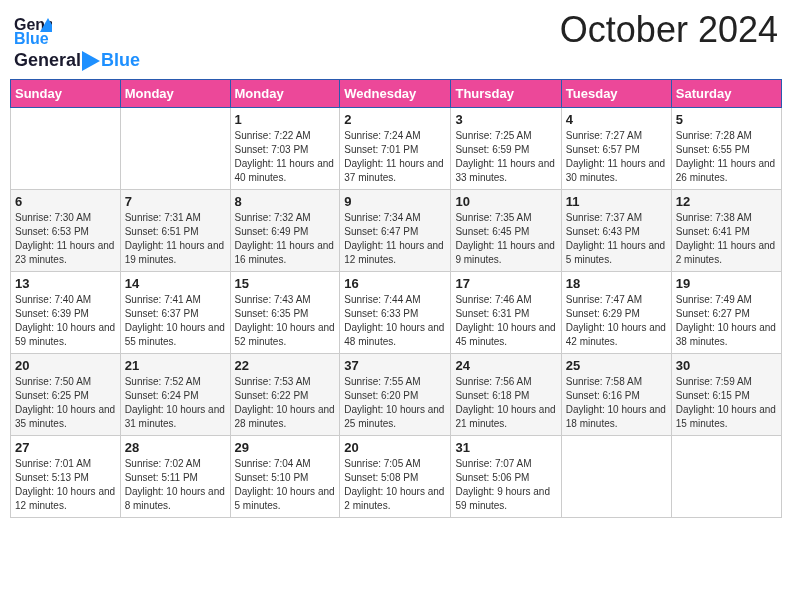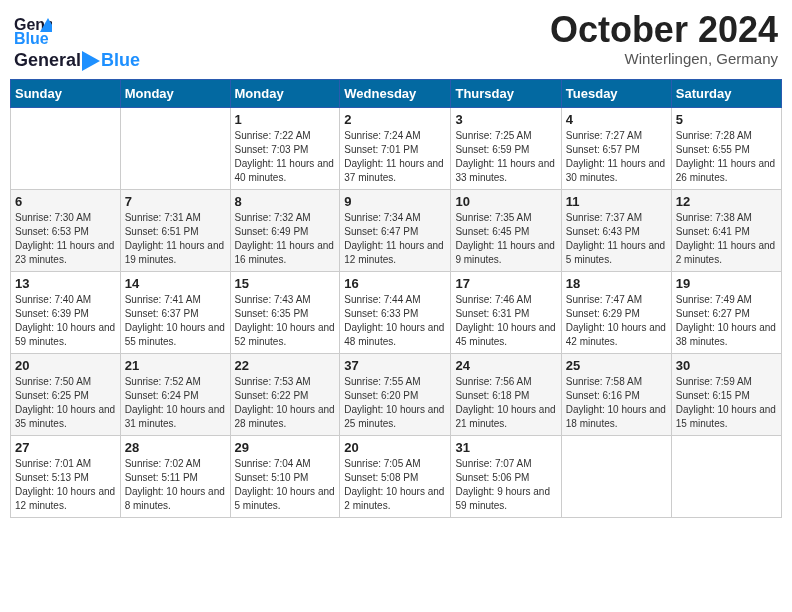--- a/index.html
+++ b/index.html
@@ -20,35 +20,35 @@
     .logo {
       display: flex;
       flex-direction: column;
       align-items: flex-start;
     }
     .title-area {
       text-align: right;
     }
     .month-title {
       font-size: 36px;
-      font-weight: bold;
+      font-weight: normal;
       color: #222;
       line-height: 1.1;
     }
     .subtitle {
       font-size: 15px;
       color: #555;
     }
     .calendar {
       width: 100%;
       border-collapse: collapse;
       font-size: 11px;
     }
     .calendar th {
-      background: #0369a1;
+      background: #ec4899;
       color: #fff;
       padding: 6px 4px;
       text-align: left;
       font-size: 13px;
       font-weight: bold;
       border: 1px solid #2a5aaf;
       margin-left: 28px;
     }
     .calendar td {
       border: 1px solid #ccc;
@@ -96,21 +96,20 @@
     <div style="display:flex;align-items:center;margin-top:2px;">
       <span style="font-size:18px;font-weight:bold;color:#1a1a2e;">General</span>
       <svg width="18" height="20" viewBox="0 0 18 20" style="margin:0 1px;">
         <polygon points="0,0 18,10 0,20" fill="#1e90ff"></polygon>
       </svg>
       <span style="font-size:18px;font-weight:bold;color:#1e90ff;">Blue</span>
     </div>
   </div>
   <div class="title-area">
     <div class="month-title">October 2024</div>
-    <div class="subtitle">Winterlingen, Germany</div>
   </div>
 </div>
 
 <table class="calendar" id="cal-table">
   <thead id="cal-head">
       <tr>
         <th>Sunday</th>
         <th>Monday</th>
         <th>Monday</th>
         <th>Wednesday</th>

